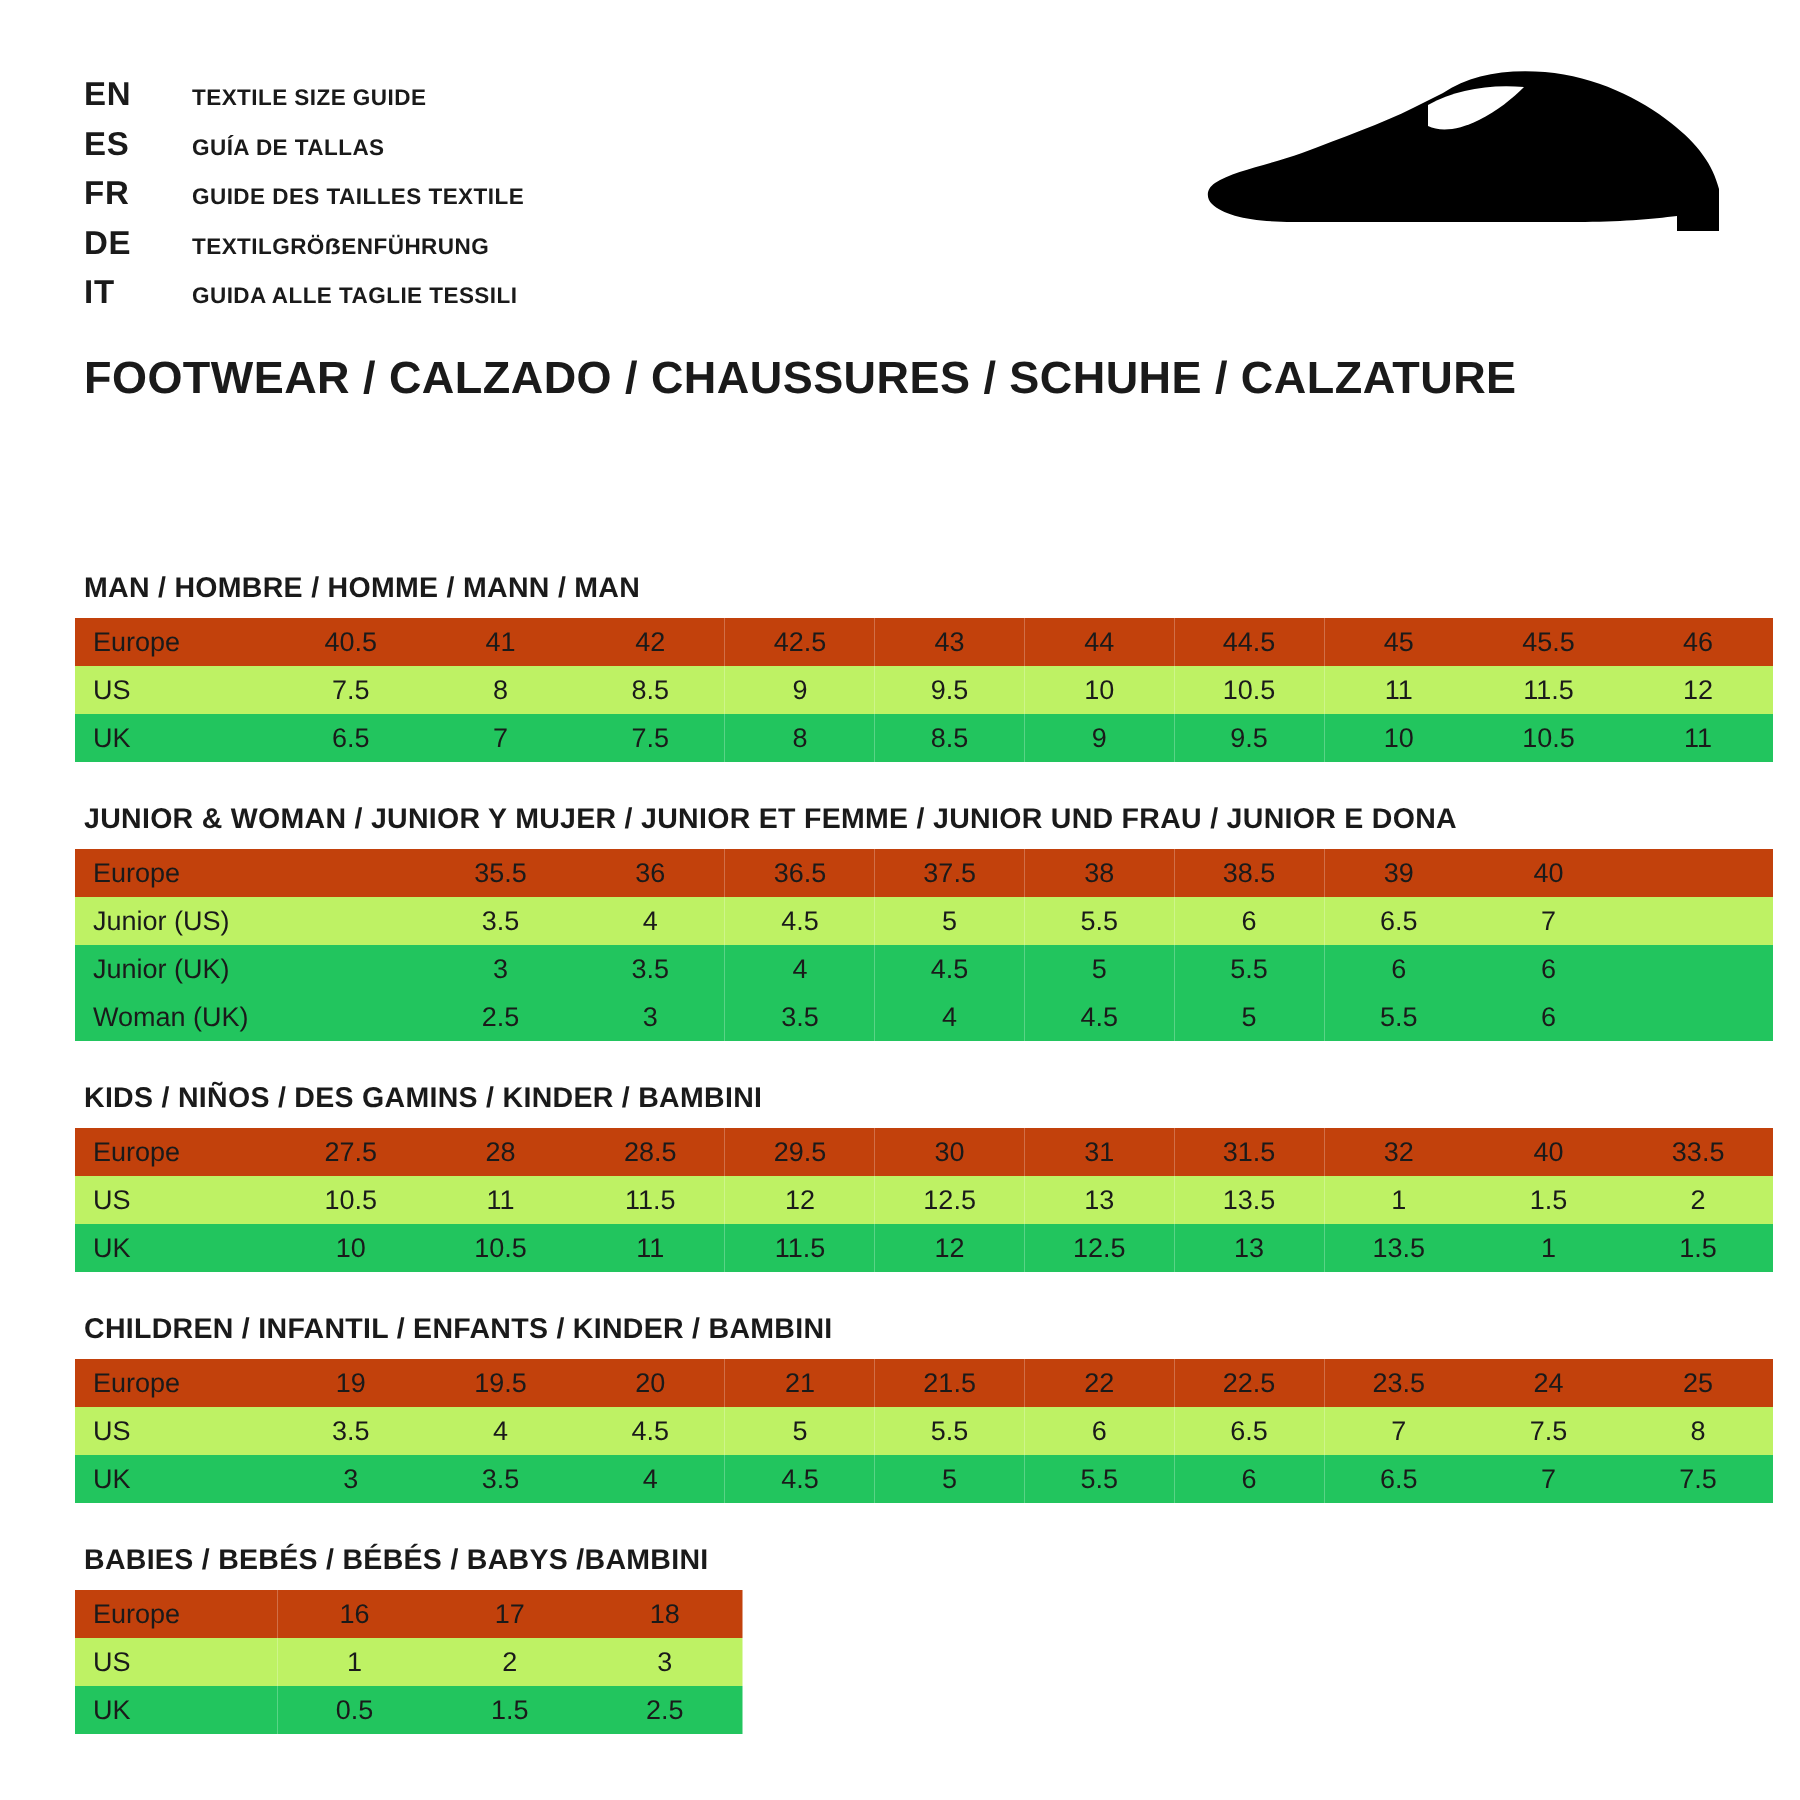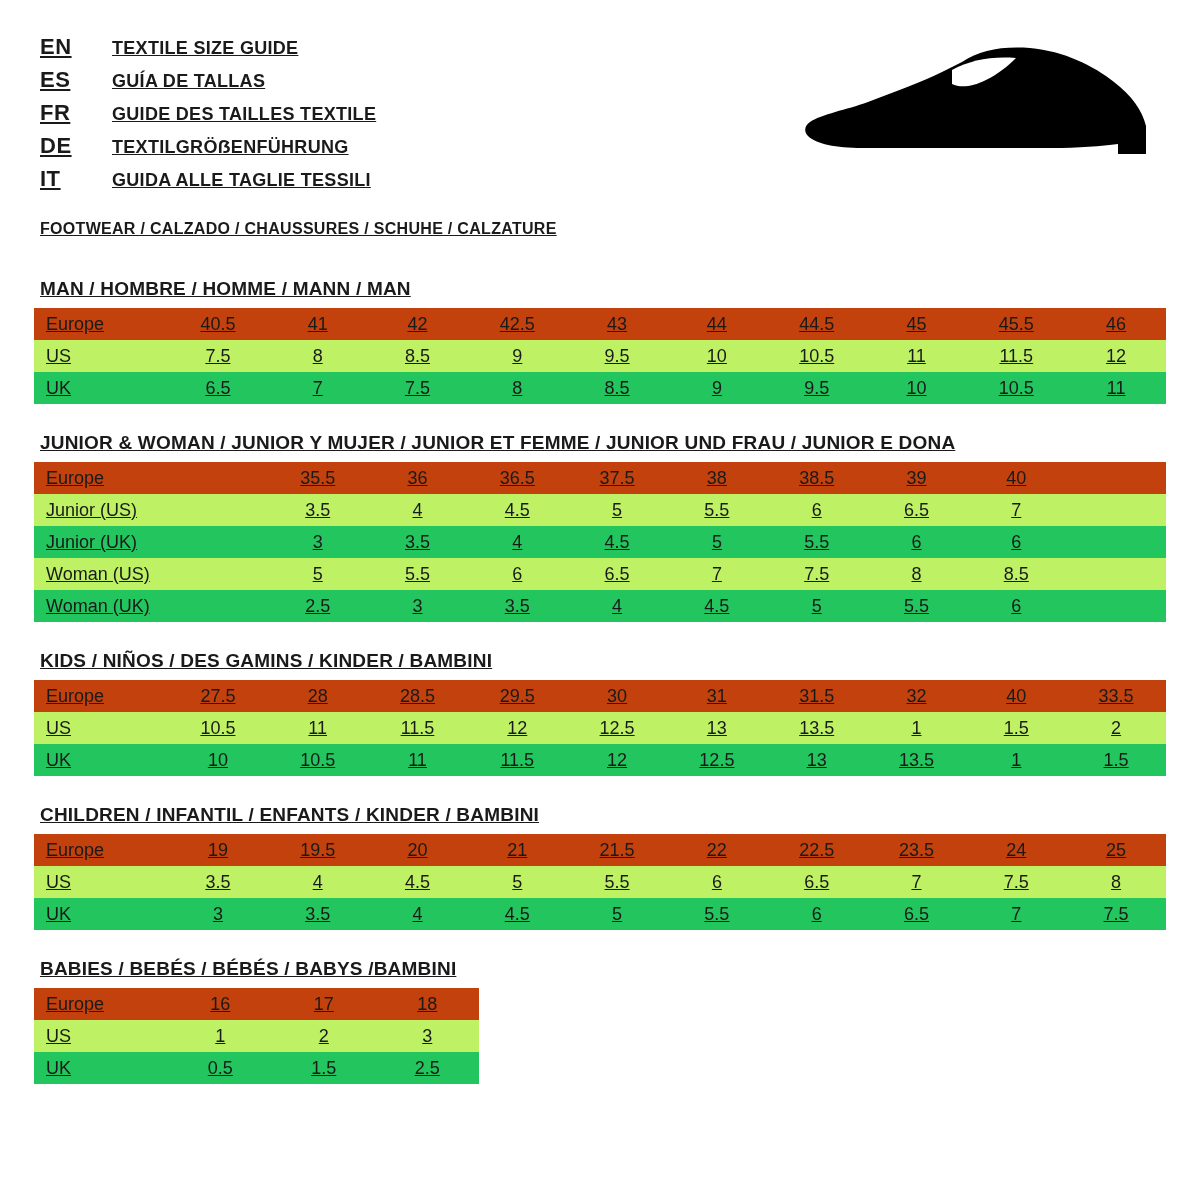--- a/index.html
+++ b/index.html
@@ -12,23 +12,22 @@
     height: 1200px;
     font-family: "Liberation Sans", sans-serif;
     color: #1a1a1a;
     position: relative;
     overflow: hidden;
   }
   .page {
     position: relative;
     width: 1200px;
     height: 1200px;
-    padding: 0;
+    padding: 16px;
     box-sizing: border-box;
-    text-decoration: underline;
   }
 
   
   .header {
     position: relative;
     padding: 34px 40px 0 40px;
   }
   .lang-list {
     display: block;
   }
@@ -37,44 +36,44 @@
     align-items: baseline;
     margin-bottom: 7px;
   }
   .lang-code {
     width: 72px;
     font-size: 22px;
     font-weight: bold;
     letter-spacing: 0.5px;
   }
   .lang-text {
-    font-size: 18px;
+    font-size: 15px;
     font-weight: bold;
     letter-spacing: 0.3px;
   }
   .category-title {
     margin-top: 28px;
-    font-size: 16px;
+    font-size: 30px;
     font-weight: bold;
     letter-spacing: 0.3px;
   }
 
   
   .shoe-illustration {
     position: absolute;
     top: 40px;
     right: 48px;
     width: 350px;
     height: 140px;
   }
 
   
   .tables {
     padding: 0 34px 0 34px;
-    margin-top: 40px;
+    margin-top: 112px;
   }
   .table-block {
     margin-bottom: 28px;
   }
   .block-title {
     font-size: 19px;
     font-weight: bold;
     margin: 0 0 8px 6px;
     letter-spacing: 0.2px;
   }
@@ -267,33 +266,20 @@
             <td>3</td>
             <td>3.5</td>
             <td>4</td>
             <td>4.5</td>
             <td>5</td>
             <td>5.5</td>
             <td>6</td>
             <td>6</td>
             <td></td>
           </tr>
-          <tr class="plain">
-            <td class="label">Woman (US)</td>
-            <td></td>
-            <td>5</td>
-            <td>5.5</td>
-            <td>6</td>
-            <td>6.5</td>
-            <td>7</td>
-            <td>7.5</td>
-            <td>8</td>
-            <td>8.5</td>
-            <td></td>
-          </tr>
           <tr class="alt">
             <td class="label">Woman (UK)</td>
             <td></td>
             <td>2.5</td>
             <td>3</td>
             <td>3.5</td>
             <td>4</td>
             <td>4.5</td>
             <td>5</td>
             <td>5.5</td>

